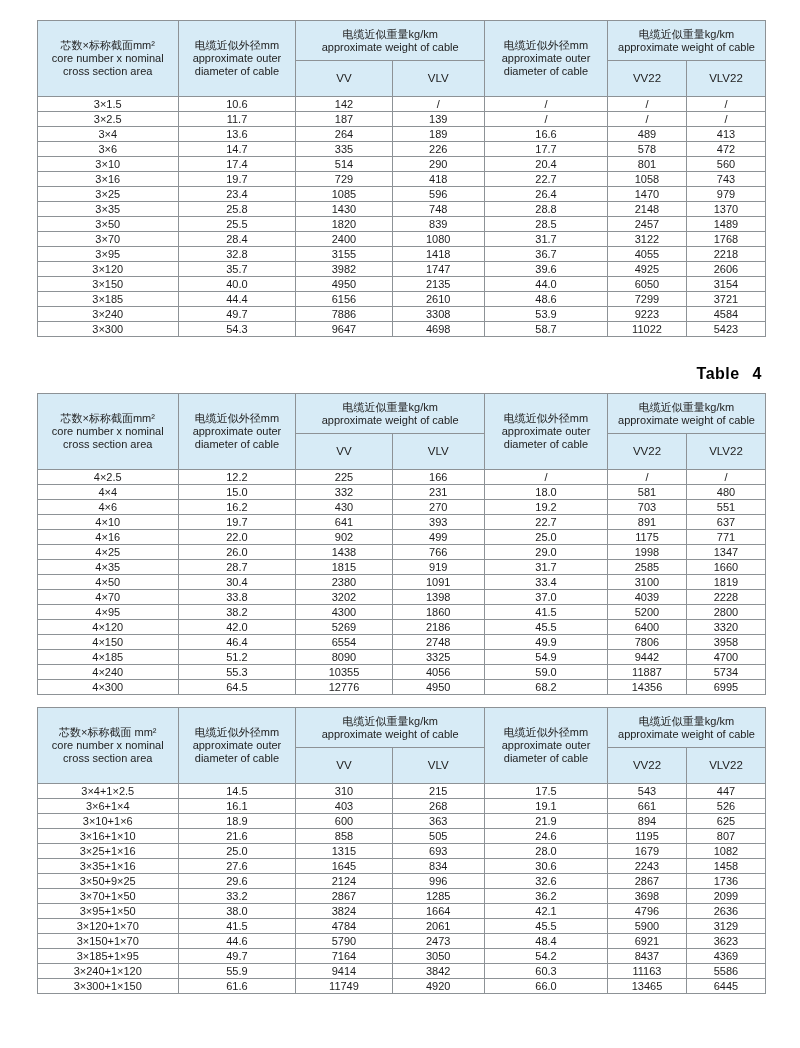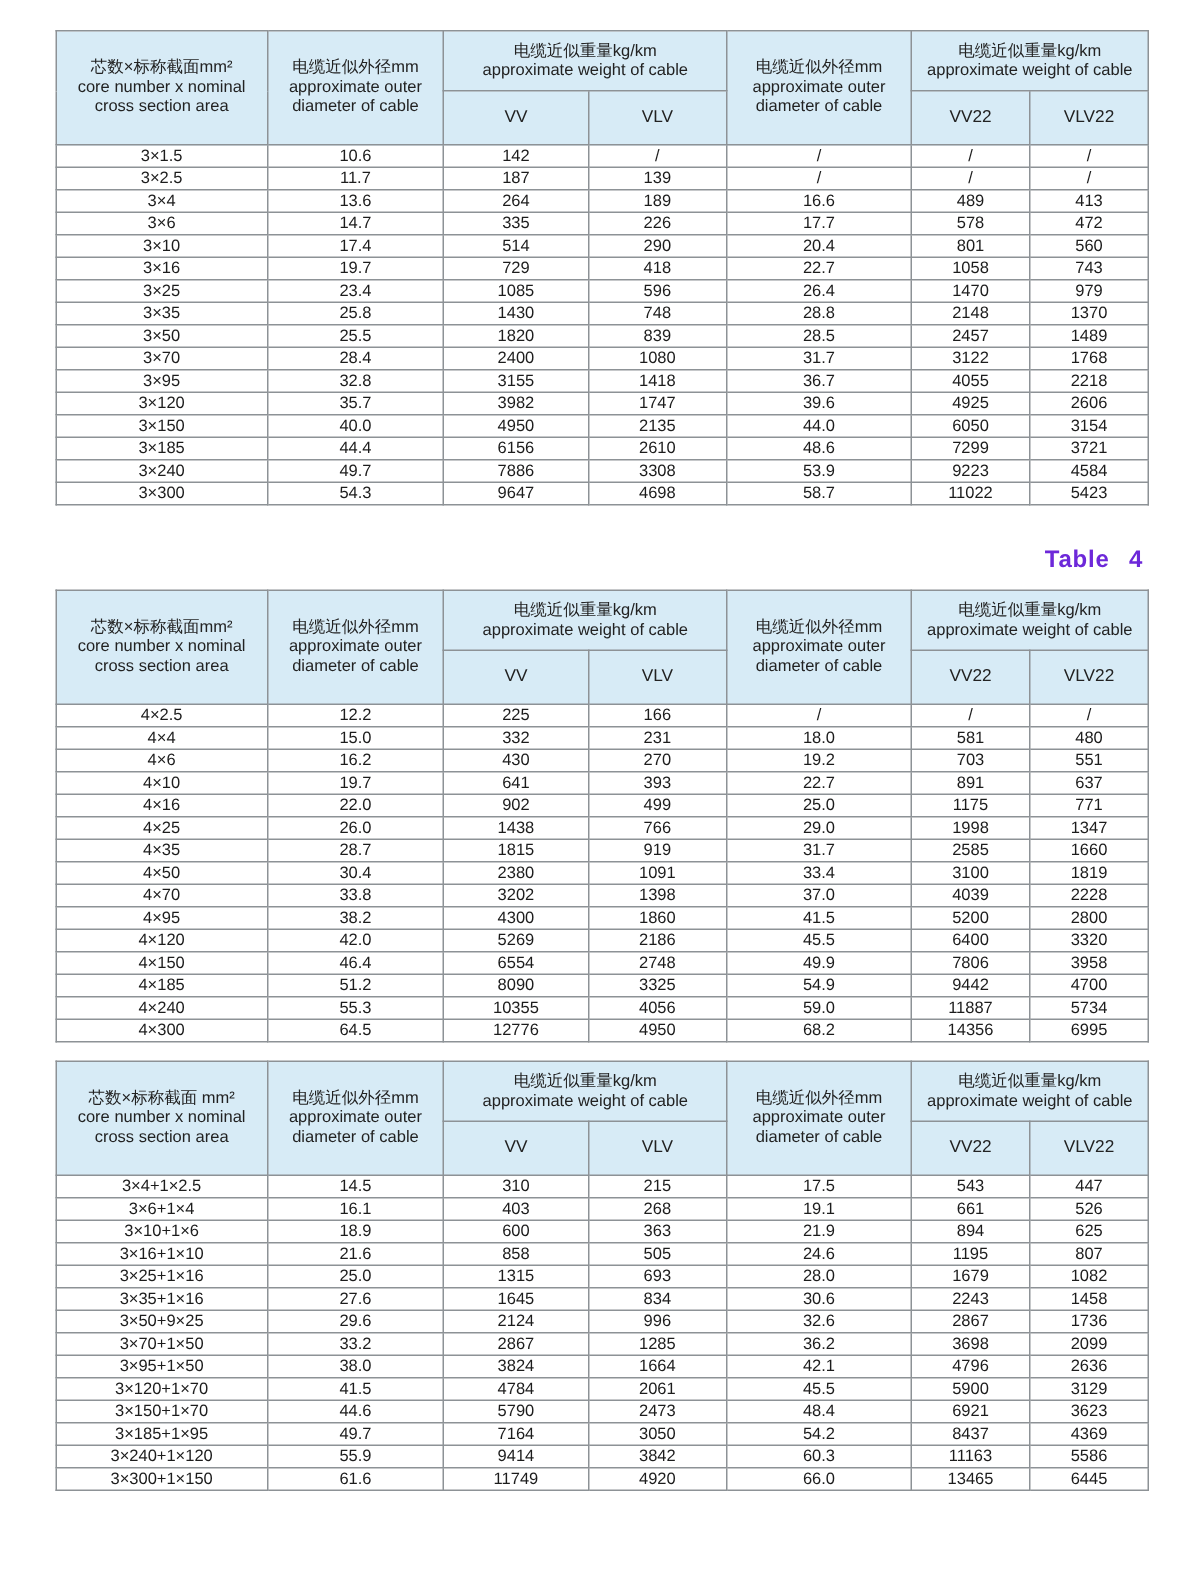--- a/index.html
+++ b/index.html
@@ -245,21 +245,21 @@
             <td>4698</td>
             <td>58.7</td>
             <td>11022</td>
             <td>5423</td>
           </tr>
         </tbody>
     </table>
   </section>
 
   <section class="table-section">
-    <div class="table-title" style="color: #6d28d9; margin-top: 28px;">Table 4</div>
+    <div class="table-title" style="color: #000000; margin-top: 28px;">Table 4</div>
     <table class="spec">
       <colgroup>
         <col style="width:19.3%">
           <col style="width:16.2%">
           <col style="width:13.2%">
         <col style="width:12.7%">
           <col style="width:16.9%">
           <col style="width:10.85%">
           <col style="width:10.85%">
       </colgroup>

